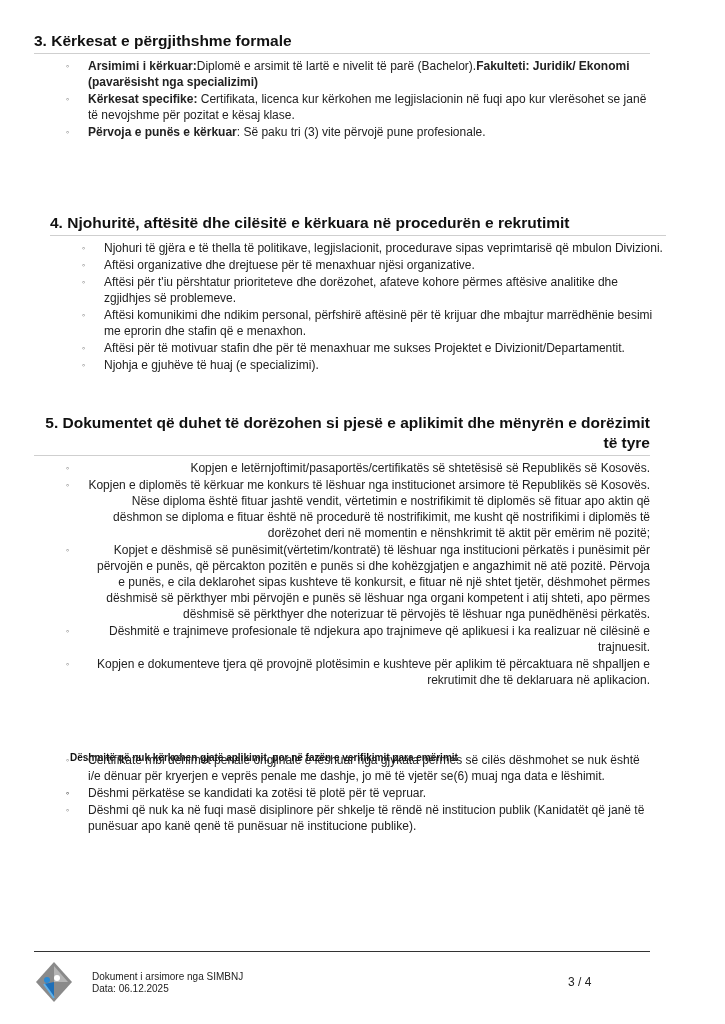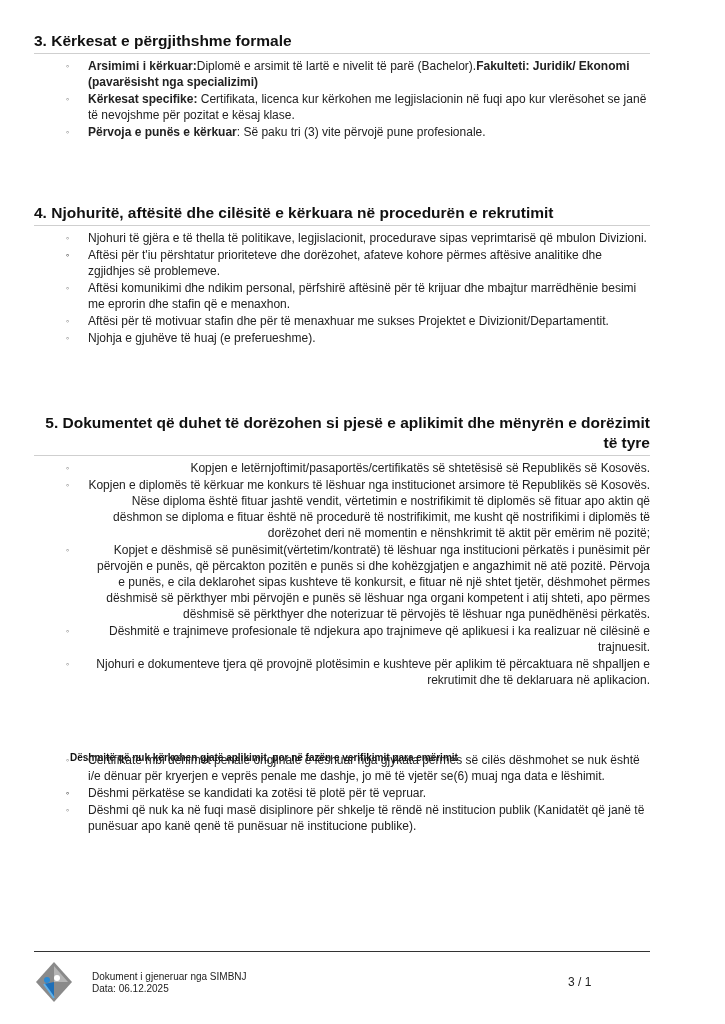--- a/index.html
+++ b/index.html
@@ -26,40 +26,40 @@
 
   <div class="section" style="top:31px;">
     <h2>3. Kërkesat e përgjithshme formale</h2>
     <ul class="list">
       <li><span class="bullet">◦</span><span class="b">Arsimimi i kërkuar:</span><span>Diplomë e arsimit të lartë e nivelit të parë (Bachelor).</span><span class="b">Fakulteti: Juridik/ Ekonomi (pavarësisht nga specializimi)</span></li>
       <li><span class="bullet">◦</span><span class="b">Kërkesat specifike:</span><span> Certifikata, licenca kur kërkohen me legjislacionin në fuqi apo kur vlerësohet se janë të nevojshme për pozitat e kësaj klase.</span></li>
       <li><span class="bullet">◦</span><span class="b">Përvoja e punës e kërkuar</span><span>: Së paku tri (3) vite përvojë pune profesionale.</span></li>
     </ul>
   </div>
 
-  <div class="section" style="top:203px;">
+  <div class="section" style="top:213px;margin-left:16px;">
     <h2>4. Njohuritë, aftësitë dhe cilësitë e kërkuara në procedurën e rekrutimit</h2>
     <ul class="list">
       <li><span class="bullet">◦</span><span>Njohuri të gjëra e të thella të politikave, legjislacionit, procedurave sipas veprimtarisë që mbulon Divizioni.</span></li>
-      <li><span class="bullet">◦</span></li>
+      <li><span class="bullet">◦</span><span>Aftësi organizative dhe drejtuese për të menaxhuar njësi organizative.</span></li>
       <li><span class="bullet">◦</span><span>Aftësi për t'iu përshtatur prioriteteve dhe dorëzohet, afateve kohore përmes aftësive analitike dhe zgjidhjes së problemeve.</span></li>
       <li><span class="bullet">◦</span><span>Aftësi komunikimi dhe ndikim personal, përfshirë aftësinë për të krijuar dhe mbajtur marrëdhënie besimi me eprorin dhe stafin që e menaxhon.</span></li>
       <li><span class="bullet">◦</span><span>Aftësi për të motivuar stafin dhe për të menaxhuar me sukses Projektet e Divizionit/Departamentit.</span></li>
-      <li><span class="bullet">◦</span><span>Njohja e gjuhëve të huaj (e preferueshme).</span></li>
+      <li><span class="bullet">◦</span><span>Njohja e gjuhëve të huaj (e specializimi).</span></li>
     </ul>
   </div>
 
   <div class="section" style="top:413px;text-align:right;">
     <h2>5. Dokumentet që duhet të dorëzohen si pjesë e aplikimit dhe mënyrën e dorëzimit të tyre</h2>
     <ul class="list">
       <li><span class="bullet">◦</span><span>Kopjen e letërnjoftimit/pasaportës/certifikatës së shtetësisë së Republikës së Kosovës.</span></li>
       <li><span class="bullet">◦</span><span>Kopjen e diplomës të kërkuar me konkurs të lëshuar nga institucionet arsimore të Republikës së Kosovës. Nëse diploma është fituar jashtë vendit, vërtetimin e nostrifikimit të diplomës së fituar apo aktin që dëshmon se diploma e fituar është në procedurë të nostrifikimit, me kusht që nostrifikimi i diplomës të dorëzohet deri në momentin e nënshkrimit të aktit për emërim në pozitë;</span></li>
       <li><span class="bullet">◦</span><span>Kopjet e dëshmisë së punësimit(vërtetim/kontratë) të lëshuar nga institucioni përkatës i punësimit për përvojën e punës, që përcakton pozitën e punës si dhe kohëzgjatjen e angazhimit në atë pozitë. Përvoja e punës, e cila deklarohet sipas kushteve të konkursit, e fituar në një shtet tjetër, dëshmohet përmes dëshmisë së përkthyer mbi përvojën e punës së lëshuar nga organi kompetent i atij shteti, apo përmes dëshmisë së përkthyer dhe noterizuar të përvojës të lëshuar nga punëdhënësi përkatës.</span></li>
       <li><span class="bullet">◦</span><span>Dëshmitë e trajnimeve profesionale të ndjekura apo trajnimeve që aplikuesi i ka realizuar në cilësinë e trajnuesit.</span></li>
-      <li><span class="bullet">◦</span><span>Njohuri e dokumenteve tjera që provojnë plotësimin e kushteve për aplikim të përcaktuara në shpalljen e rekrutimit dhe të deklaruara në aplikacion.</span></li>
+      <li><span class="bullet">◦</span><span>Kopjen e dokumenteve tjera që provojnë plotësimin e kushteve për aplikim të përcaktuara në shpalljen e rekrutimit dhe të deklaruara në aplikacion.</span></li>
     </ul>
   </div>
 
   <div class="subhead">Dëshmitë që nuk kërkohen gjatë aplikimit, por në fazën e verifikimit para emërimit</div>
   <div class="section" style="top:748px;">
     <ul class="list">
       <li><span class="bullet">◦</span><span>Certifikatë mbi dënimet penale origjinale e lëshuar nga gjykata përmes së cilës dëshmohet se nuk është i/e dënuar për kryerjen e veprës penale me dashje, jo më të vjetër se(6) muaj nga data e lëshimit.</span></li>
       <li><span class="bullet">◦</span></li>
       <li><span class="bullet">◦</span><span>Dëshmi përkatëse se kandidati ka zotësi të plotë për të vepruar.</span></li>
       <li><span class="bullet">◦</span><span>Dëshmi që nuk ka në fuqi masë disiplinore për shkelje të rëndë në institucion publik (Kanidatët që janë të punësuar apo kanë qenë të punësuar në institucione publike).</span></li>
@@ -71,17 +71,17 @@
     <svg width="36" height="40" viewBox="0 0 36 40">
       <polygon points="18,0 36,20 18,40 0,20" fill="#8a8a8a"></polygon>
       <polygon points="18,4 32,20 18,20" fill="#b5b5b5"></polygon>
       <polygon points="18,20 18,36 8,22" fill="#1e6fb8"></polygon>
       <circle cx="11" cy="18" r="3" fill="#2a8ad4"></circle>
       <circle cx="21" cy="16" r="3" fill="#ffffff"></circle>
       <path d="M8,22 Q14,30 18,36" stroke="#5fb0e8" stroke-width="2" fill="none"></path>
     </svg>
   </div>
   <div class="foot-text">
-    <div>Dokument i gjeneruar nga SIMBNJ</div>
+    <div>Dokument i arsimore nga SIMBNJ</div>
     <div>Data: 06.12.2025</div>
   </div>
-  <div class="pageno">3 / 1</div>
+  <div class="pageno">3 / 4</div>
 </div>
 
 </body></html>

